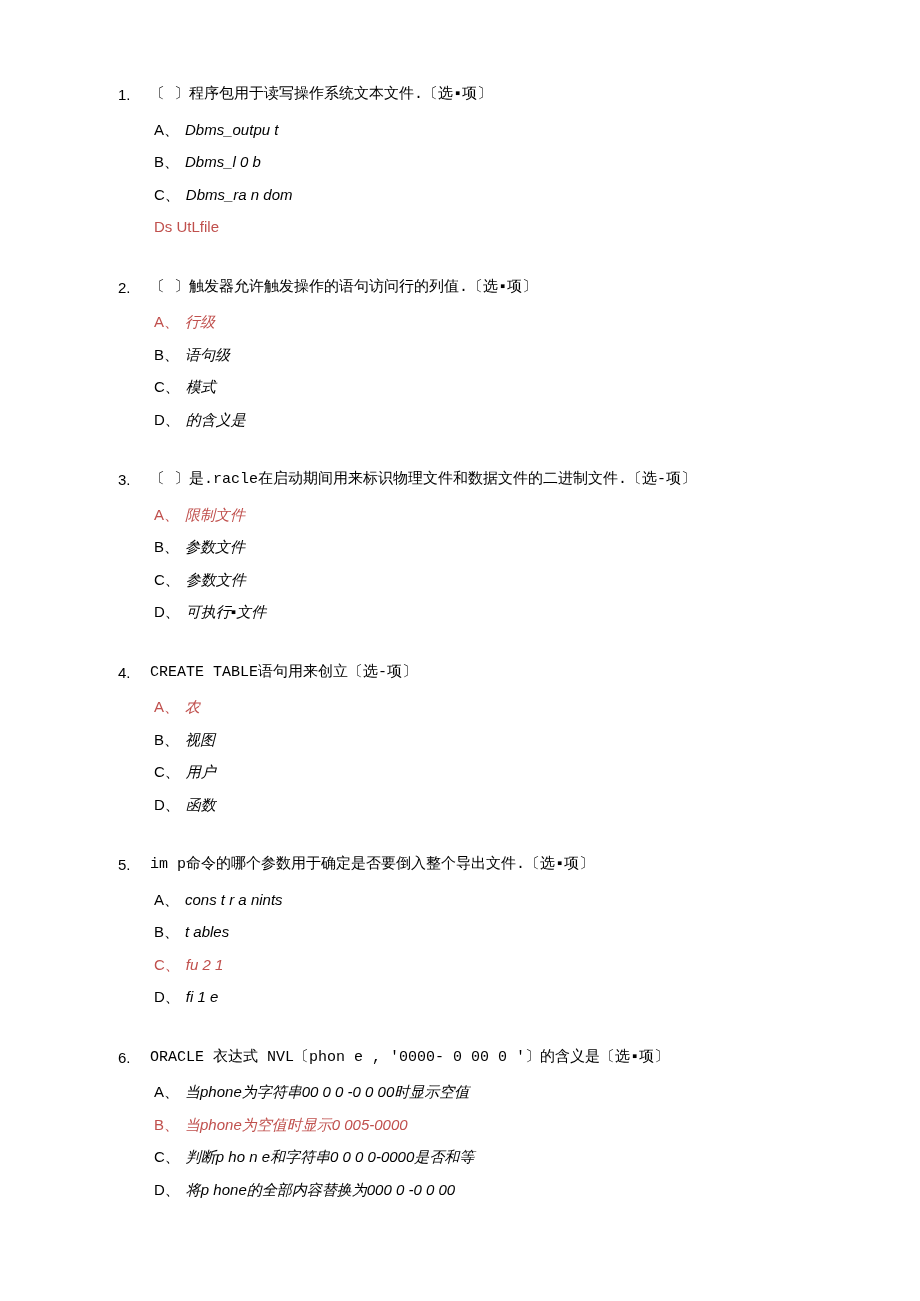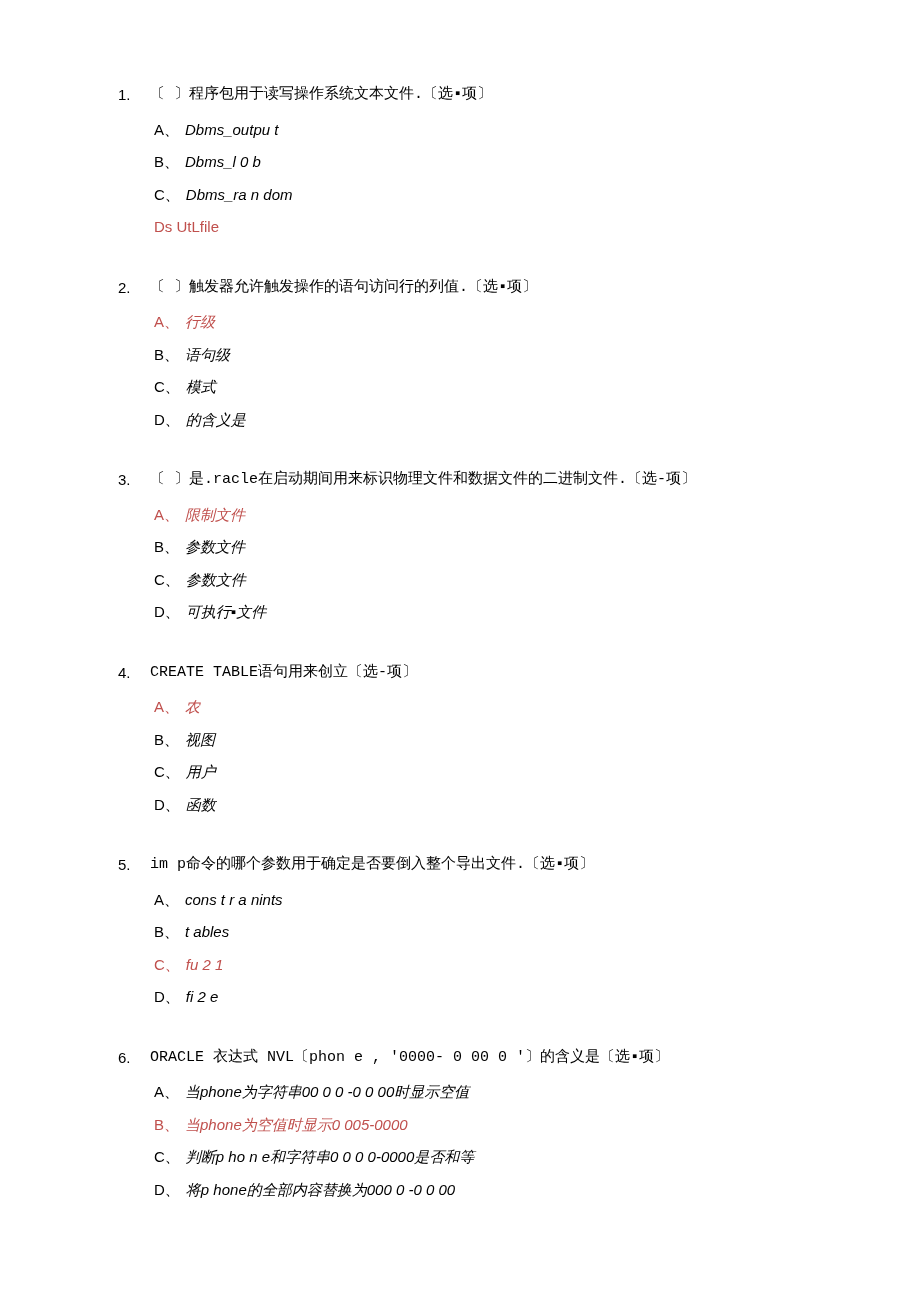--- a/index.html
+++ b/index.html
@@ -172,21 +172,21 @@
       <div class="option">
         <span class="opt-label">B、</span>
         <span class="opt-text">t ables</span>
       </div>
       <div class="option answer">
         <span class="opt-label">C、</span>
         <span class="opt-text">fu 2 1</span>
       </div>
       <div class="option">
         <span class="opt-label">D、</span>
-        <span class="opt-text">fi 2 e</span>
+        <span class="opt-text">fi 1 e</span>
       </div>
     </div>
   </div>
 
   <div class="question">
     <div class="q-row">
       <div class="q-num">6.</div>
       <div class="q-stem">ORACLE 衣达式 NVL〔phon e , '0000- 0 00 0 '〕的含义是〔选▪项〕</div>
     </div>
     <div class="options">

